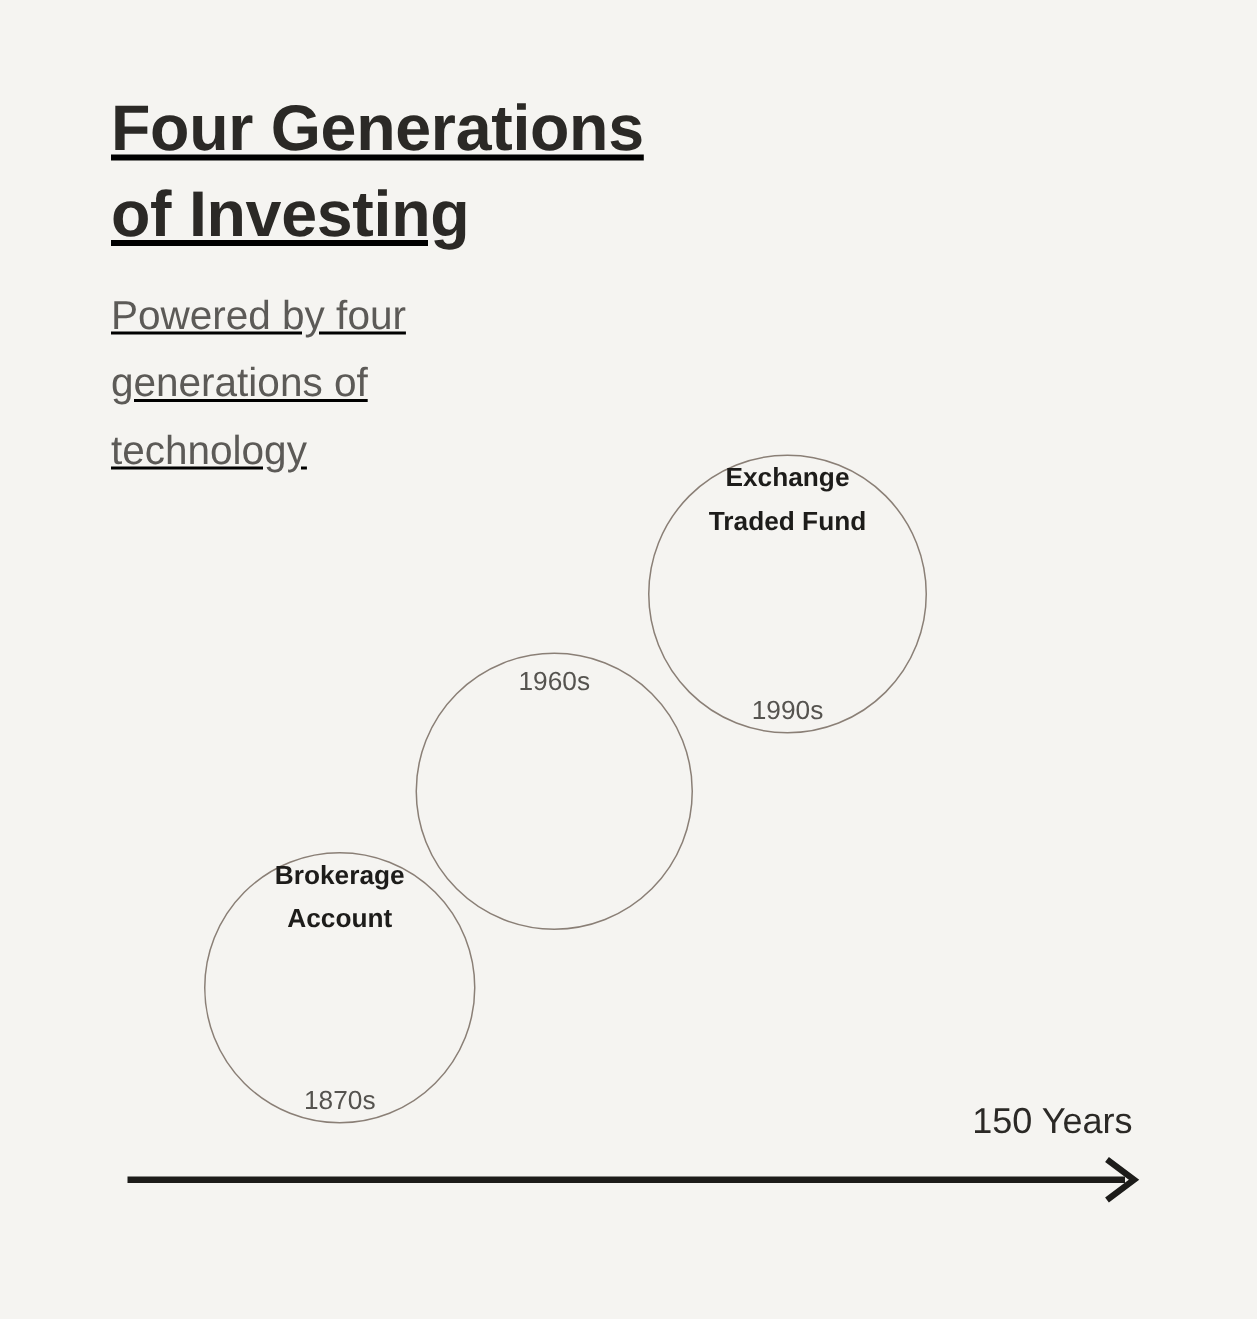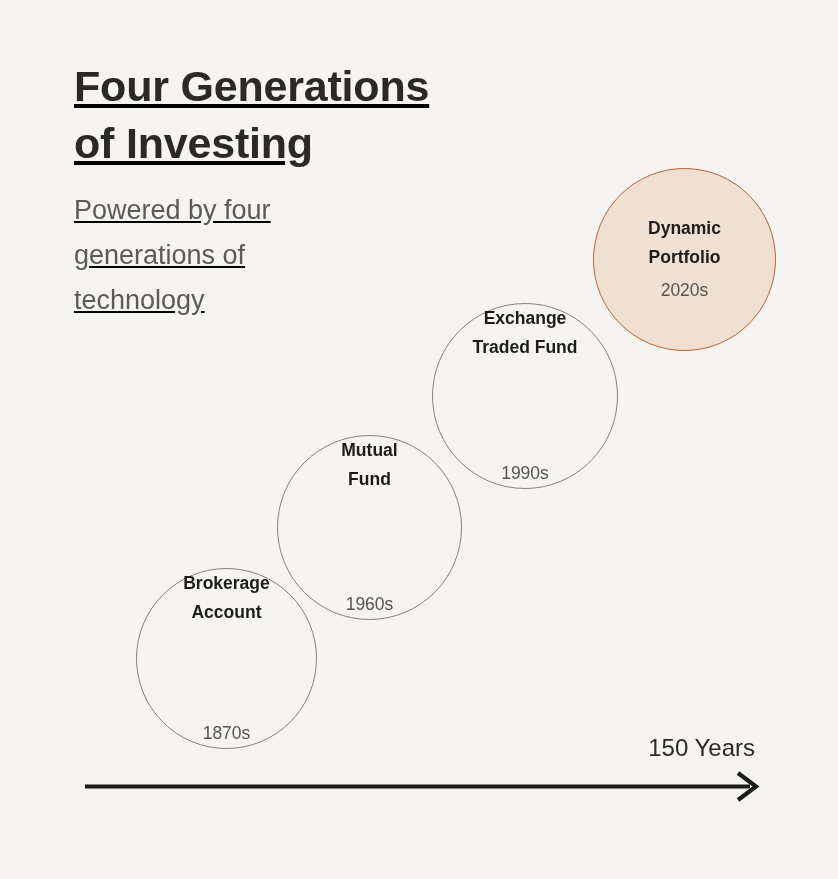--- a/index.html
+++ b/index.html
@@ -122,36 +122,29 @@
 technology</p>
   </div>
 
   <div class="circle outline" id="circle-1">
     <span class="c-label">Brokerage
 Account</span>
     <span class="c-decade">1870s</span>
   </div>
 
   <div class="circle outline" id="circle-2">
-    <span class="c-label">Mutual
-Fund</span>
     <span class="c-decade">1960s</span>
   </div>
 
   <div class="circle outline" id="circle-3">
     <span class="c-label">Exchange
 Traded Fund</span>
     <span class="c-decade">1990s</span>
   </div>
 
-  <div class="circle filled" id="circle-4">
-    <span class="c-label">Dynamic
-Portfolio</span>
-    <span class="c-decade">2020s</span>
-  </div>
 
   <div class="timeline-caption">150 Years</div>
 
   <div class="timeline-arrow">
     <svg width="676" height="34" viewBox="0 0 676 34" xmlns="http://www.w3.org/2000/svg" aria-hidden="true">
       <line x1="1" y1="16.5" x2="666" y2="16.5" stroke="#1d1c1a" stroke-width="4.2" stroke-linecap="butt"></line>
       <polyline points="654,3 672,16.5 654,30" fill="none" stroke="#1d1c1a" stroke-width="4.2" stroke-linecap="butt" stroke-linejoin="miter"></polyline>
     </svg>
   </div>
 

